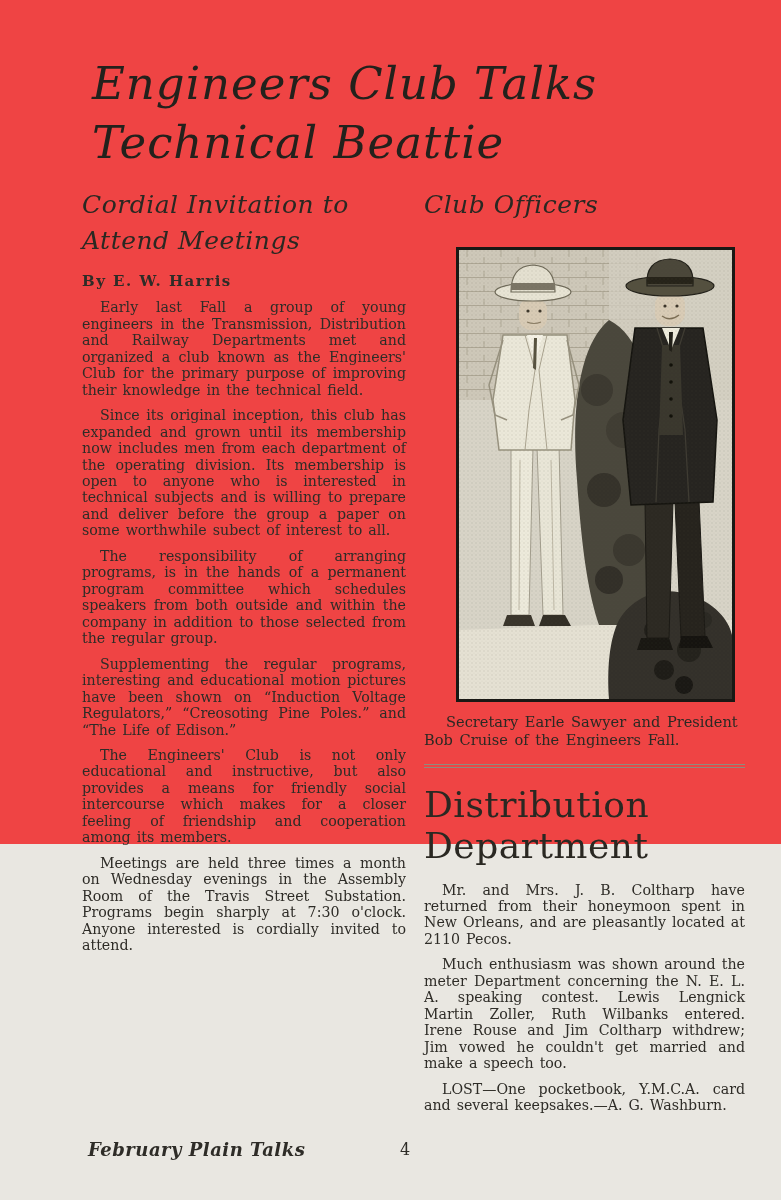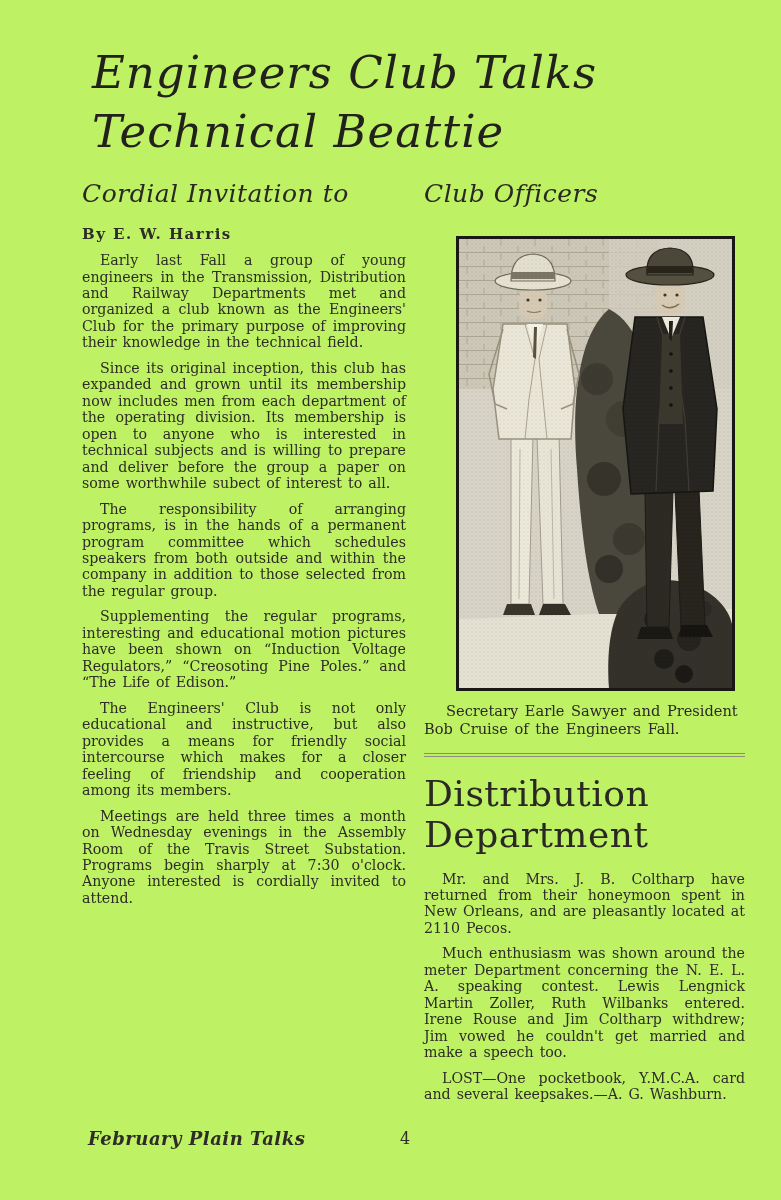--- a/index.html
+++ b/index.html
@@ -5,23 +5,23 @@
   * { margin: 0; padding: 0; box-sizing: border-box; }
   html, body { background: #e9e7e1; }
   body {
     width: 781px; height: 1200px;
     font-family: "DejaVu Serif", serif;
     color: #2e2c27;
     overflow: hidden;
   }
   .page {
     position: relative;
-    width: 781px; height: 1200px;
-    background: #bef264;
-    padding: 43px 46px 0 82px;
+    width: 781px; height: 844px;
+    background: #ef4444;
+    padding: 54px 46px 0 82px;
   }
   
   .main-title {
     font-style: italic;
     font-weight: normal;
     font-size: 45px;
     line-height: 1.32;
     letter-spacing: 1px;
     padding-left: 10px;
     color: #23211c;
@@ -114,20 +114,21 @@
   <h1 class="main-title">
     <span style="display:block">Engineers Club Talks</span>
     <span style="display:block">Technical Beattie</span>
   </h1>
 
   <div class="columns">
 
     <div class="col-left">
       <h2 class="script-heading">
         <span style="display:block">Cordial Invitation to</span>
+        <span style="display:block">Attend Meetings</span>
       </h2>
       <div class="byline">By E. W. Harris</div>
 
       <p class="body-text">Early last Fall a group of young engineers in the Transmission, Distribution and Railway Departments met and organized a club known as the Engineers' Club for the primary purpose of improving their knowledge in the technical field.</p>
       <p class="body-text">Since its original inception, this club has expanded and grown until its membership now includes men from each department of the operating division. Its membership is open to anyone who is interested in technical subjects and is willing to prepare and deliver before the group a paper on some worthwhile subect of interest to all.</p>
       <p class="body-text">The responsibility of arranging programs, is in the hands of a permanent program committee which schedules speakers from both outside and within the company in addition to those selected from the regular group.</p>
       <p class="body-text">Supplementing the regular programs, interesting and educational motion pictures have been shown on “Induction Voltage Regulators,” “Creosoting Pine Poles.” and “The Life of Edison.”</p>
       <p class="body-text">The Engineers' Club is not only educational and instructive, but also provides a means for friendly social intercourse which makes for a closer feeling of friendship and cooperation among its members.</p>
       <p class="body-text">Meetings are held three times a month on Wednesday evenings in the Assembly Room of the Travis Street Substation. Programs begin sharply at 7:30 o'clock. Anyone interested is cordially invited to attend.</p>
     </div>

